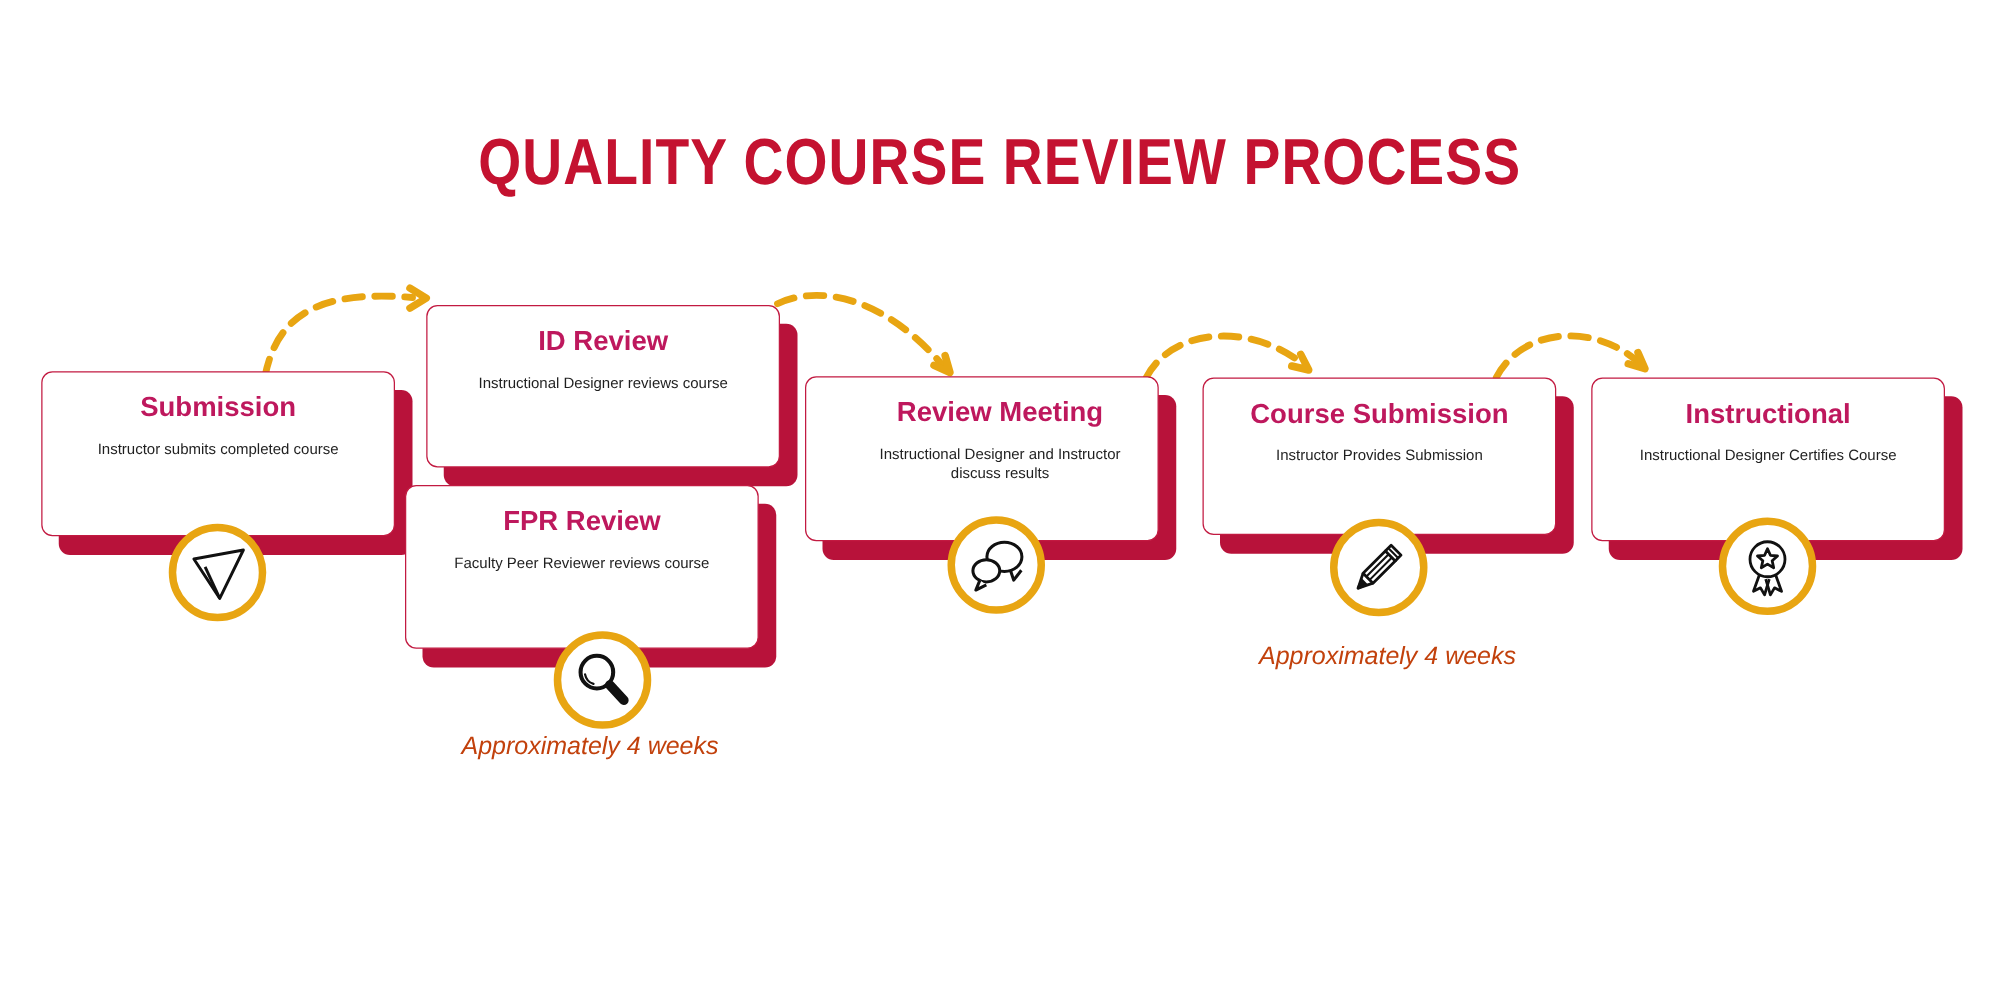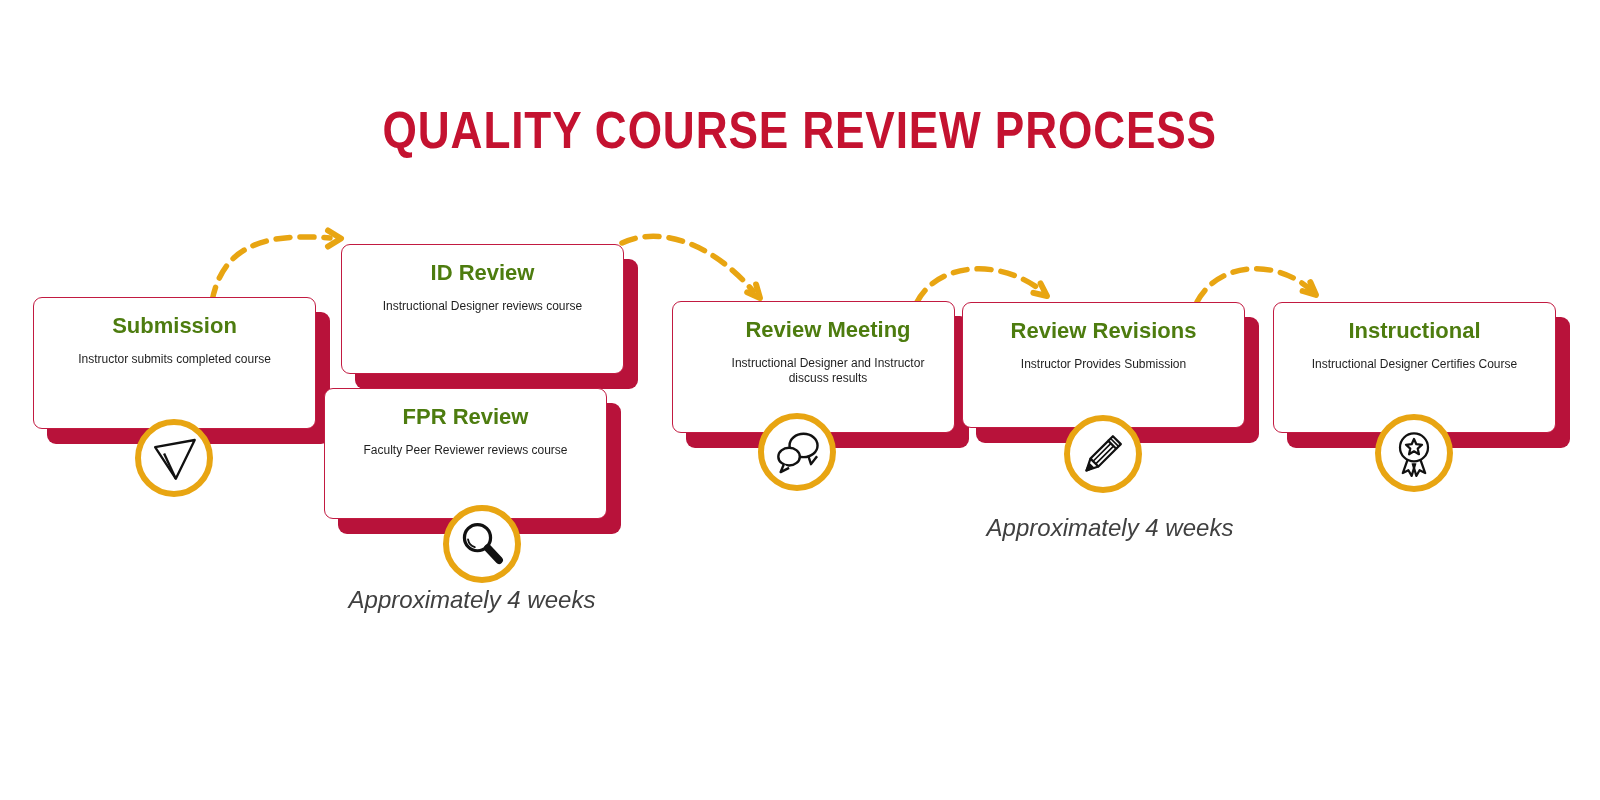--- a/index.html
+++ b/index.html
@@ -25,40 +25,40 @@
   }
 
   .arrows{position:absolute;left:0;top:0;width:1600px;height:800px;pointer-events:none;}
 
   .card{
     position:absolute;width:283px;height:132px;background:#fff;
     border:1.5px solid var(--border-red);border-radius:9px;
     box-shadow:14px 15px 0 0 var(--crimson);
     padding:15px 16px 0 16px;text-align:center;z-index:2;
   }
-  .card h2{font-size:22px;font-weight:700;color:#4d7c0f;margin-bottom:13px;}
+  .card h2{font-size:22px;font-weight:700;color:#be185d;margin-bottom:13px;}
   .card p{font-size:12px;line-height:1.28;color:var(--ink);}
 
   .icon-circle{
     position:absolute;width:78px;height:78px;border-radius:50%;
     background:#fff;border:6px solid var(--gold);z-index:3;
     display:flex;align-items:center;justify-content:center;
   }
   .icon-circle svg{display:block;}
 
   .duration{
     position:absolute;width:320px;text-align:center;
-    font-size:24px;font-style:italic;color:#404040;z-index:2;
+    font-size:20px;font-style:italic;color:#c2410c;z-index:2;
   }
 
   
   #card-submission      {left:33px;  top:297px;}
   #card-id-review       {left:341px; top:244px;height:130px;}
   #card-fpr-review      {left:324px; top:388px;height:131px;}
-  #card-review-meeting  {left:672px; top:301px;padding-left:45px;}
+  #card-review-meeting  {left:644px; top:301px;padding-left:45px;}
   #card-course-revisions{left:962px; top:302px;height:126px;}
   #card-certification   {left:1273px;top:302px;height:131px;}
 
   #circle-submission      {left:135px; top:419px;}
   #circle-fpr-review      {left:443px; top:505px;}
   #circle-review-meeting  {left:758px; top:413px;}
   #circle-course-revisions{left:1064px;top:415px;}
   #circle-certification   {left:1375px;top:414px;}
 
   #duration-fpr   {left:312px;top:586px;}
@@ -98,21 +98,21 @@
     <h2>FPR Review</h2>
     <p>Faculty Peer Reviewer reviews course</p>
   </div>
 
   <div class="card" id="card-review-meeting">
     <h2>Review Meeting</h2>
     <p>Instructional Designer and Instructor discuss results</p>
   </div>
 
   <div class="card" id="card-course-revisions">
-    <h2>Review Revisions</h2>
+    <h2>Course Submission</h2>
     <p>Instructor Provides Submission</p>
   </div>
 
   <div class="card" id="card-certification">
     <h2>Instructional</h2>
     <p>Instructional Designer Certifies Course</p>
   </div>
 
   <div class="icon-circle" id="circle-submission">
     <svg width="54" height="54" viewBox="0 0 60 60" fill="none" stroke="#111" stroke-width="2.6" stroke-linejoin="round">

